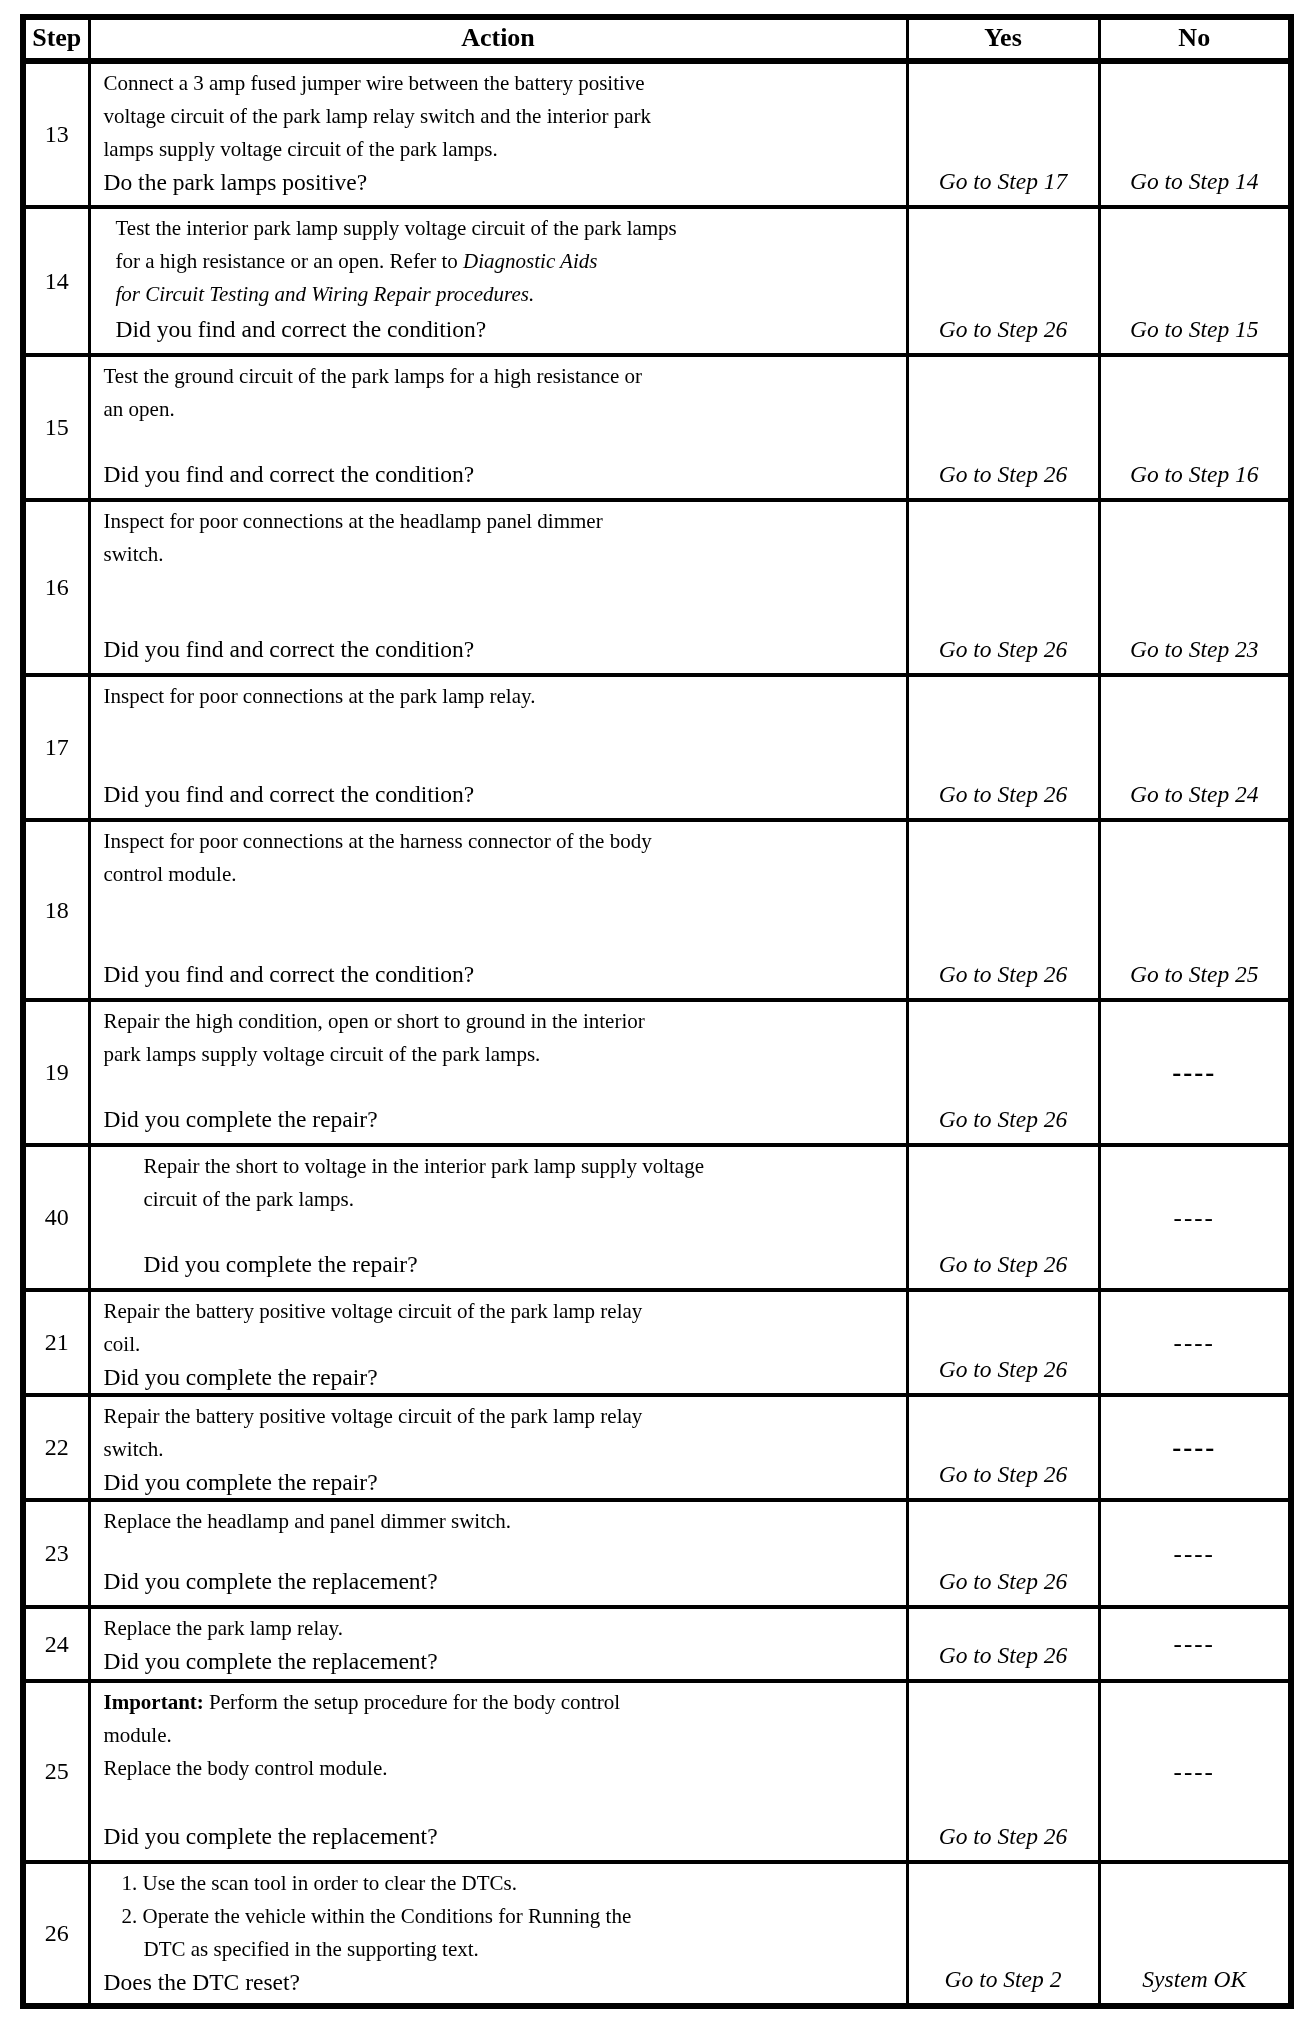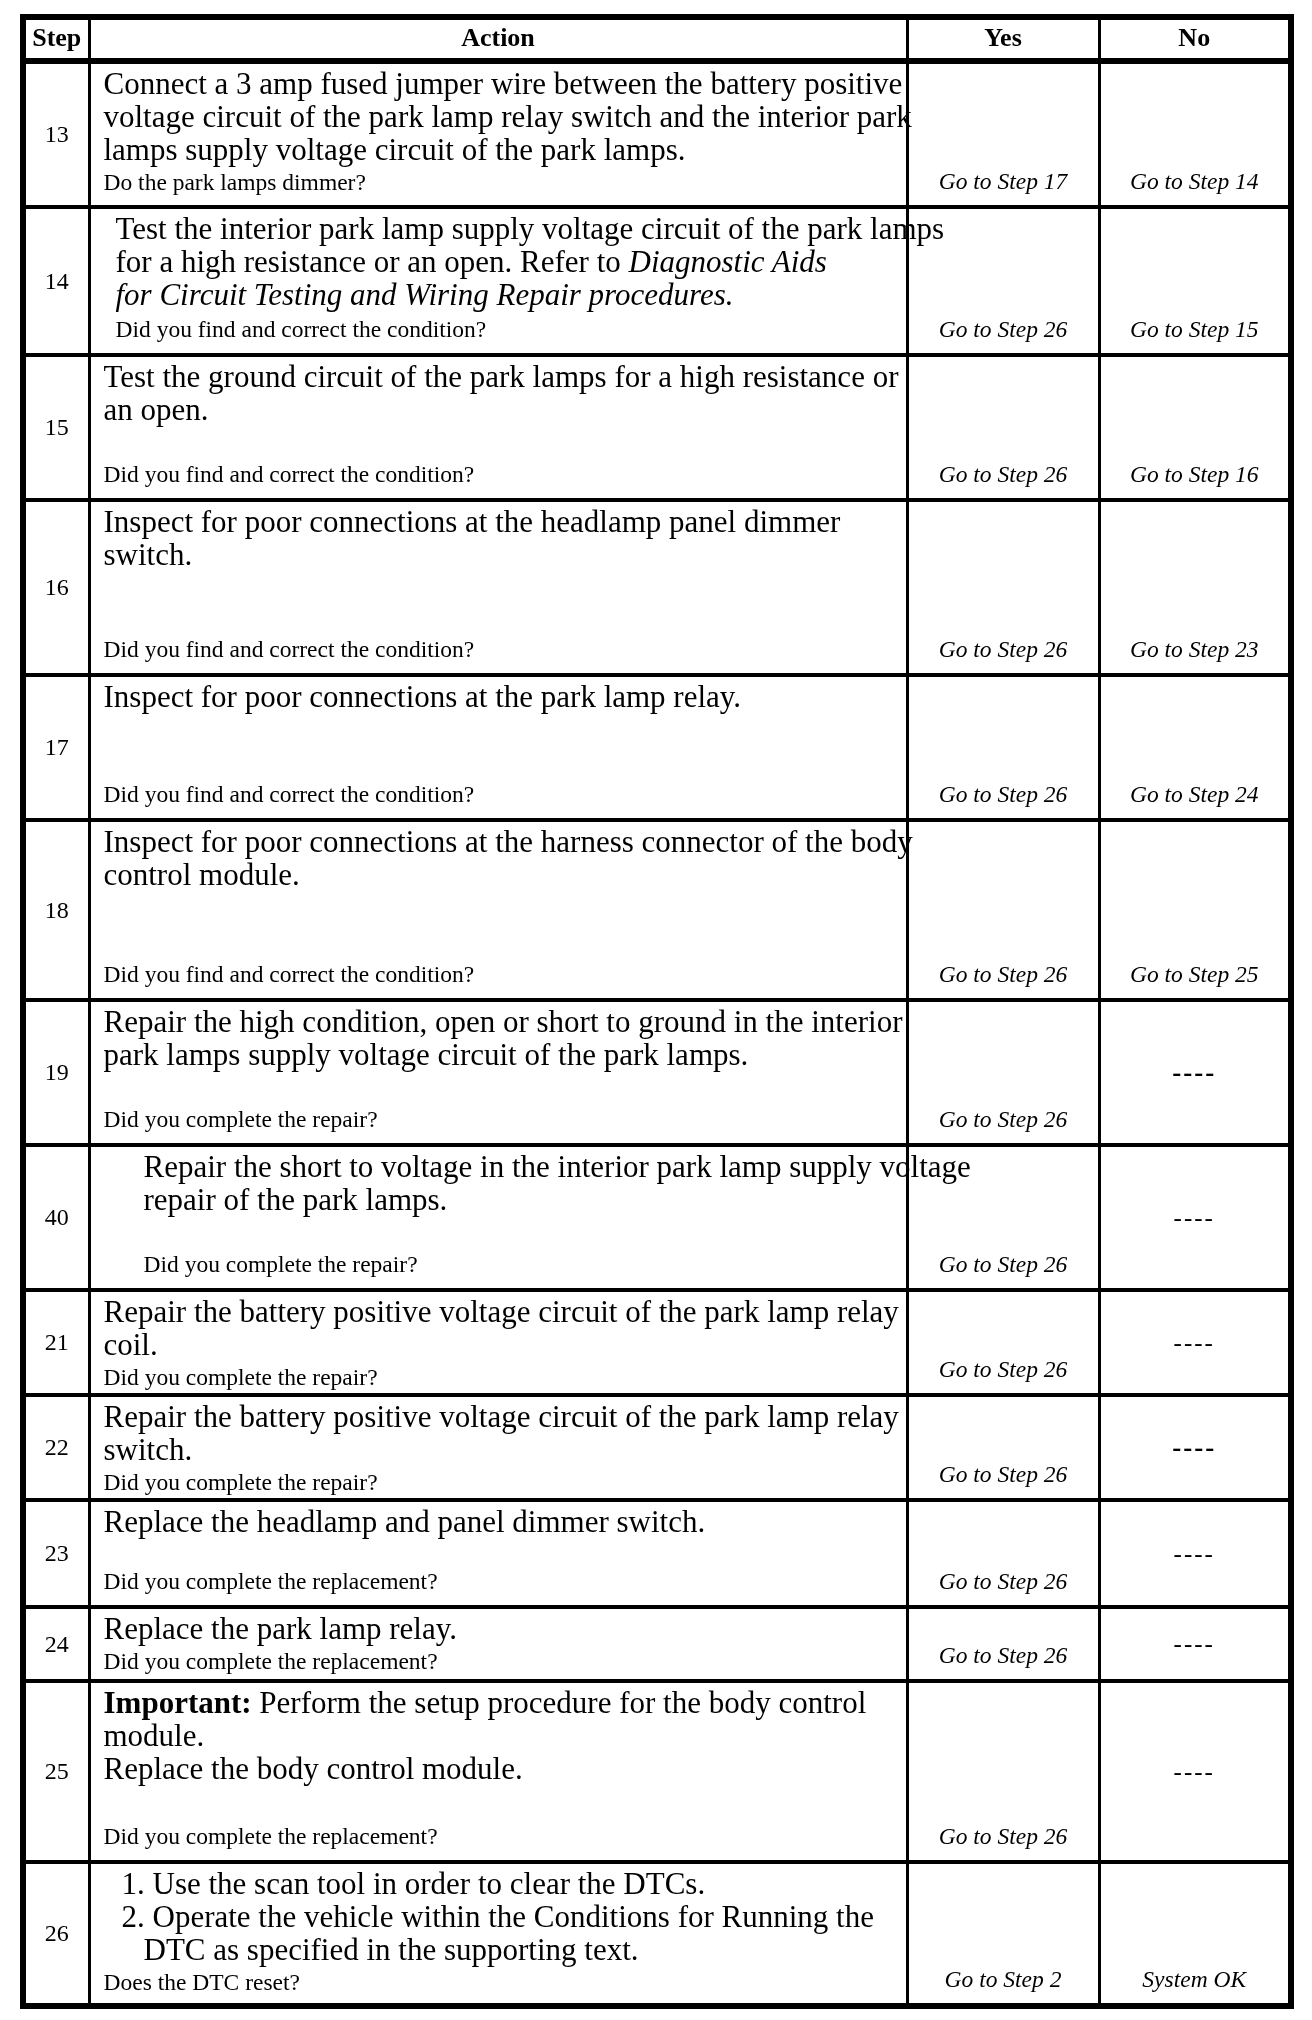--- a/index.html
+++ b/index.html
@@ -43,21 +43,21 @@
   }
   td.cell-action {
     vertical-align: top;
     padding: 3px 10px 7px 13px;
   }
   .action-wrap {
     display: flex;
     flex-direction: column;
     justify-content: space-between;
   }
-  .line { font-size: 31px; line-height: 33px; white-space: nowrap; }
+  .line { font-size: 21px; line-height: 33px; white-space: nowrap; }
   .line .italic { font-style: italic; }
   .line .bold { font-weight: bold; }
   .line.indent1 { padding-left: 18px; }
   .line.indent2 { padding-left: 40px; }
   .question { font-size: 23.5px; line-height: 33px; white-space: nowrap; }
 
   td.cell-goto {
     vertical-align: bottom;
     text-align: center;
     padding: 2px 4px 7px 4px;
@@ -102,21 +102,21 @@
     <tbody id="table-body">
         <tr class="body-row" style="height: 145px;">
           <td class="cell-step">13</td>
           <td class="cell-action">
             <div class="action-wrap" style="height: 131px;">
               <div>
                 <div class="line"><span>Connect a 3 amp fused jumper wire between the battery positive</span></div>
                 <div class="line"><span>voltage circuit of the park lamp relay switch and the interior park</span></div>
                 <div class="line"><span>lamps supply voltage circuit of the park lamps.</span></div>
               </div>
-              <div class="question">Do the park lamps dimmer?</div>
+              <div class="question">Do the park lamps positive?</div>
             </div>
           </td>
           <td class="cell-goto"><span class="goto">Go to Step 17</span></td>
           <td class="cell-goto"><span class="goto">Go to Step 14</span></td>
         </tr>
         <tr class="body-row" style="height: 148px;">
           <td class="cell-step">14</td>
           <td class="cell-action">
             <div class="action-wrap" style="height: 134px; margin-left: 12px;">
               <div>
@@ -198,21 +198,21 @@
           </td>
           <td class="cell-goto"><span class="goto">Go to Step 26</span></td>
           <td class="cell-dash"><span class="dash bold">----</span></td>
         </tr>
         <tr class="body-row" style="height: 145px;">
           <td class="cell-step">40</td>
           <td class="cell-action">
             <div class="action-wrap" style="height: 131px; margin-left: 40px;">
               <div>
                 <div class="line"><span>Repair the short to voltage in the interior park lamp supply voltage</span></div>
-                <div class="line"><span>repair of the park lamps.</span></div>
+                <div class="line"><span>circuit of the park lamps.</span></div>
               </div>
               <div class="question">Did you complete the repair?</div>
             </div>
           </td>
           <td class="cell-goto"><span class="goto">Go to Step 26</span></td>
           <td class="cell-dash"><span class="dash">----</span></td>
         </tr>
         <tr class="body-row" style="height: 105px;">
           <td class="cell-step">21</td>
           <td class="cell-action">

